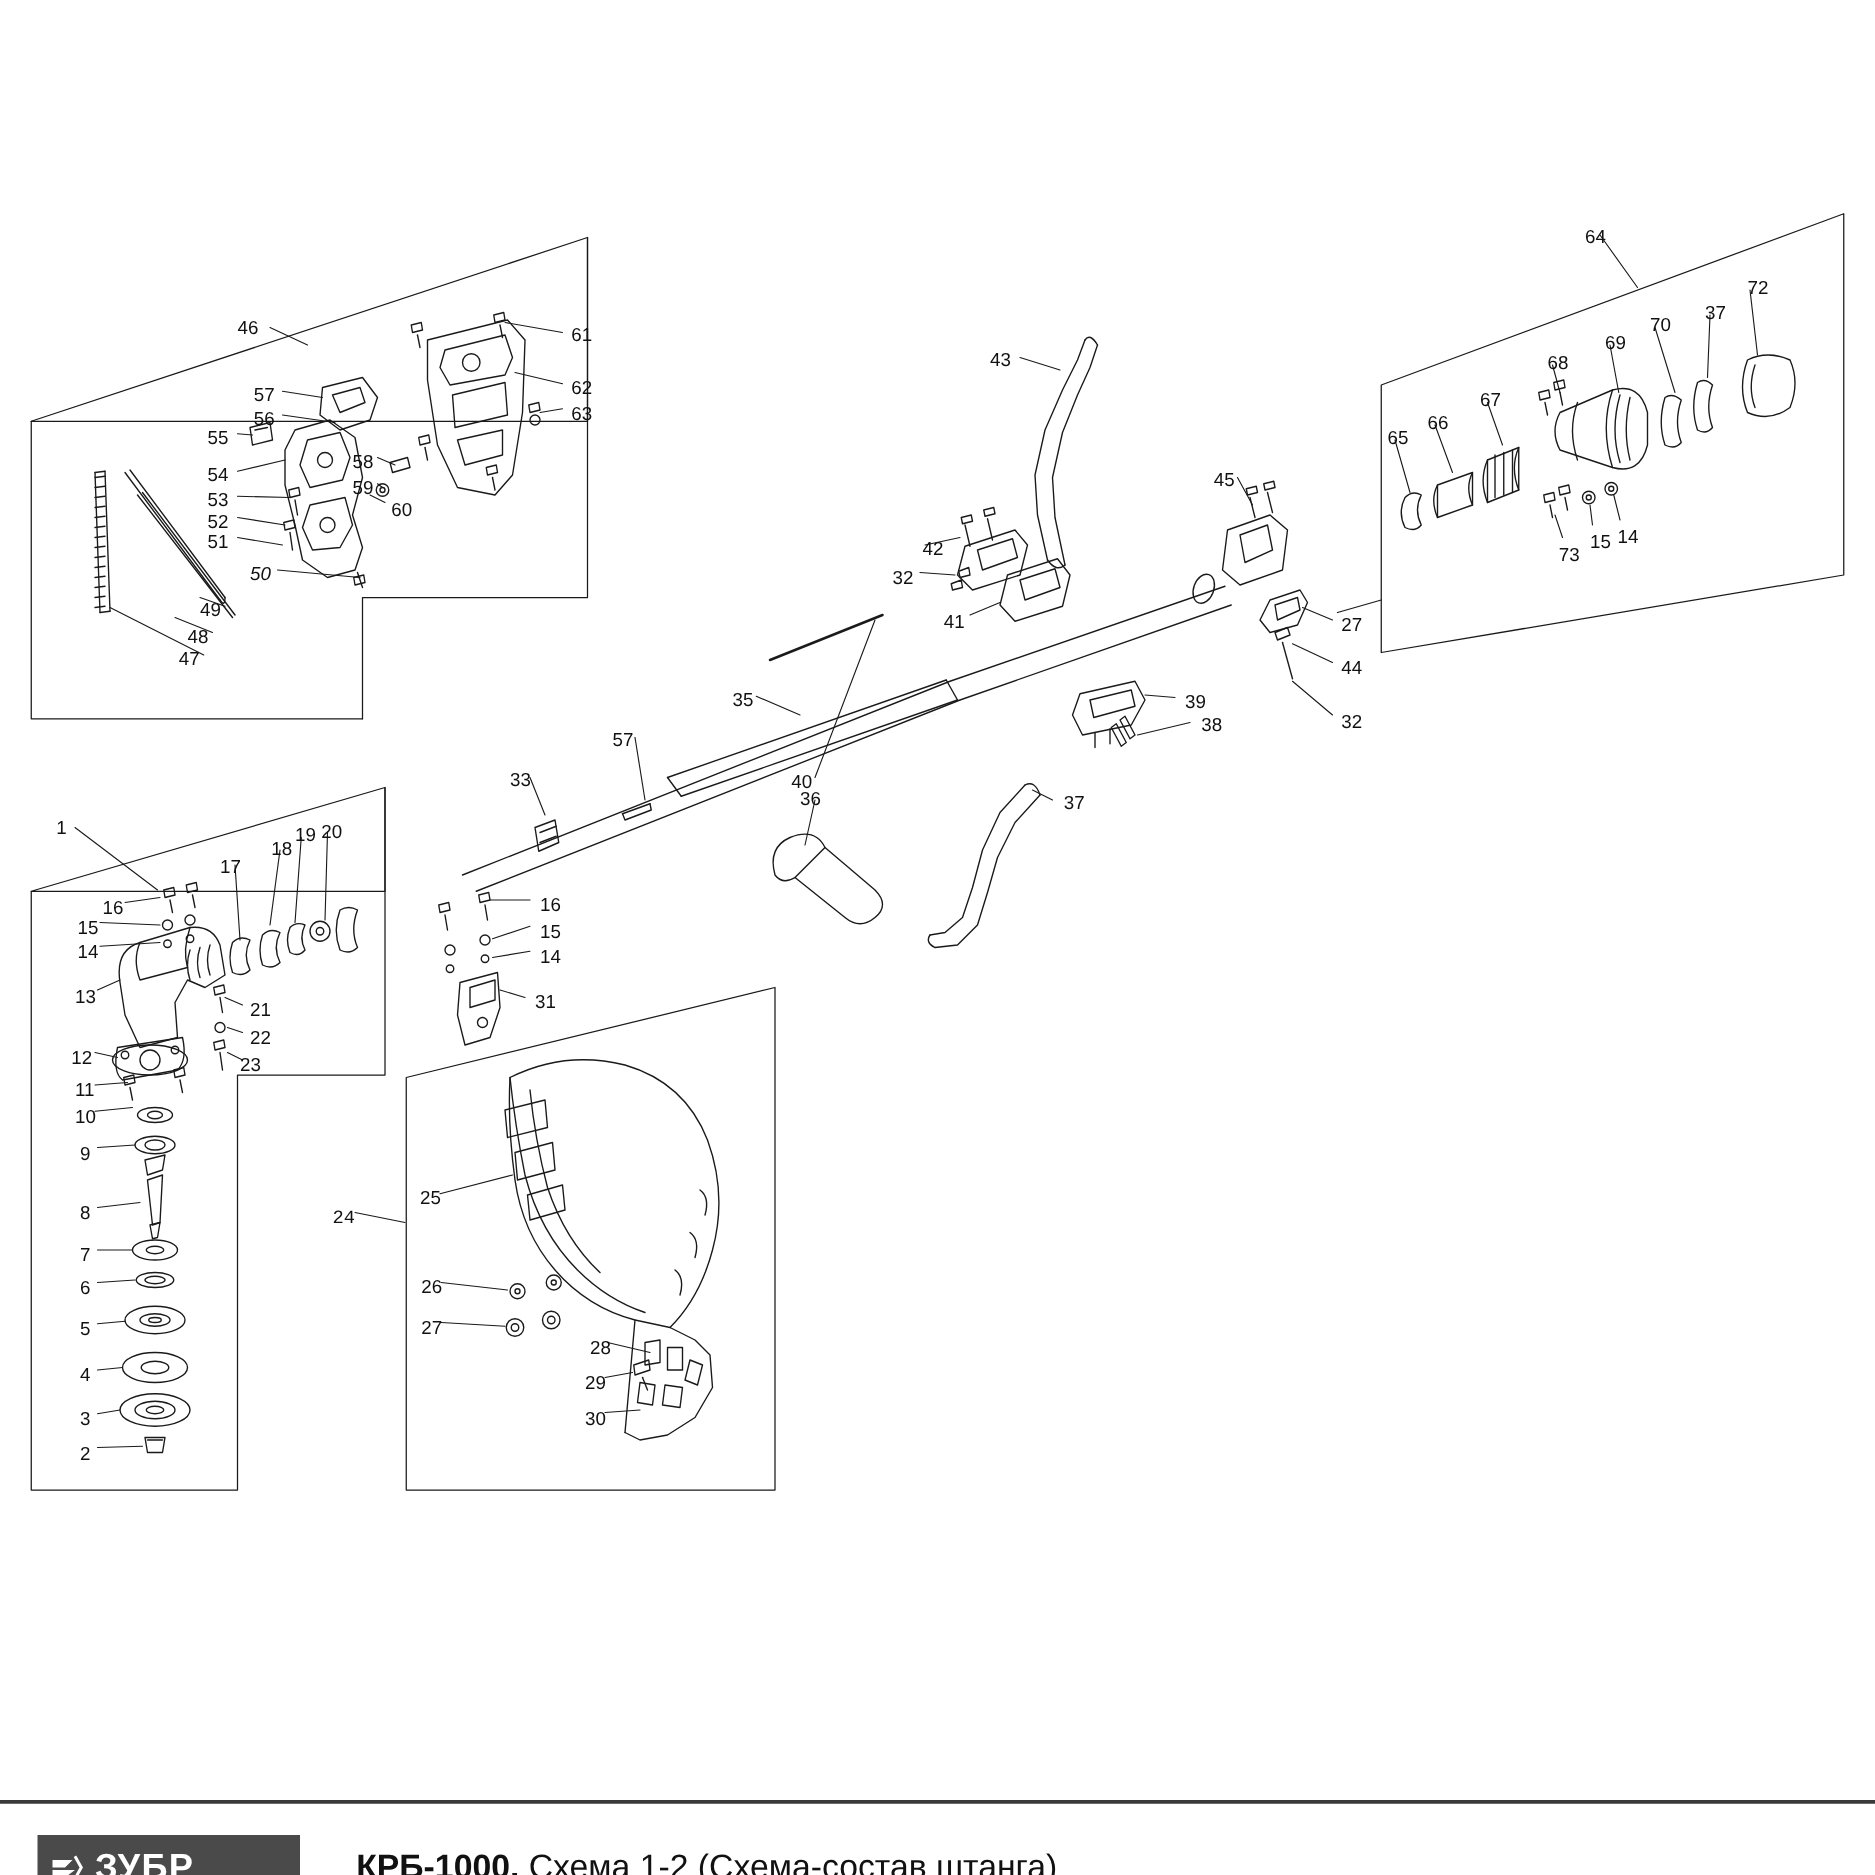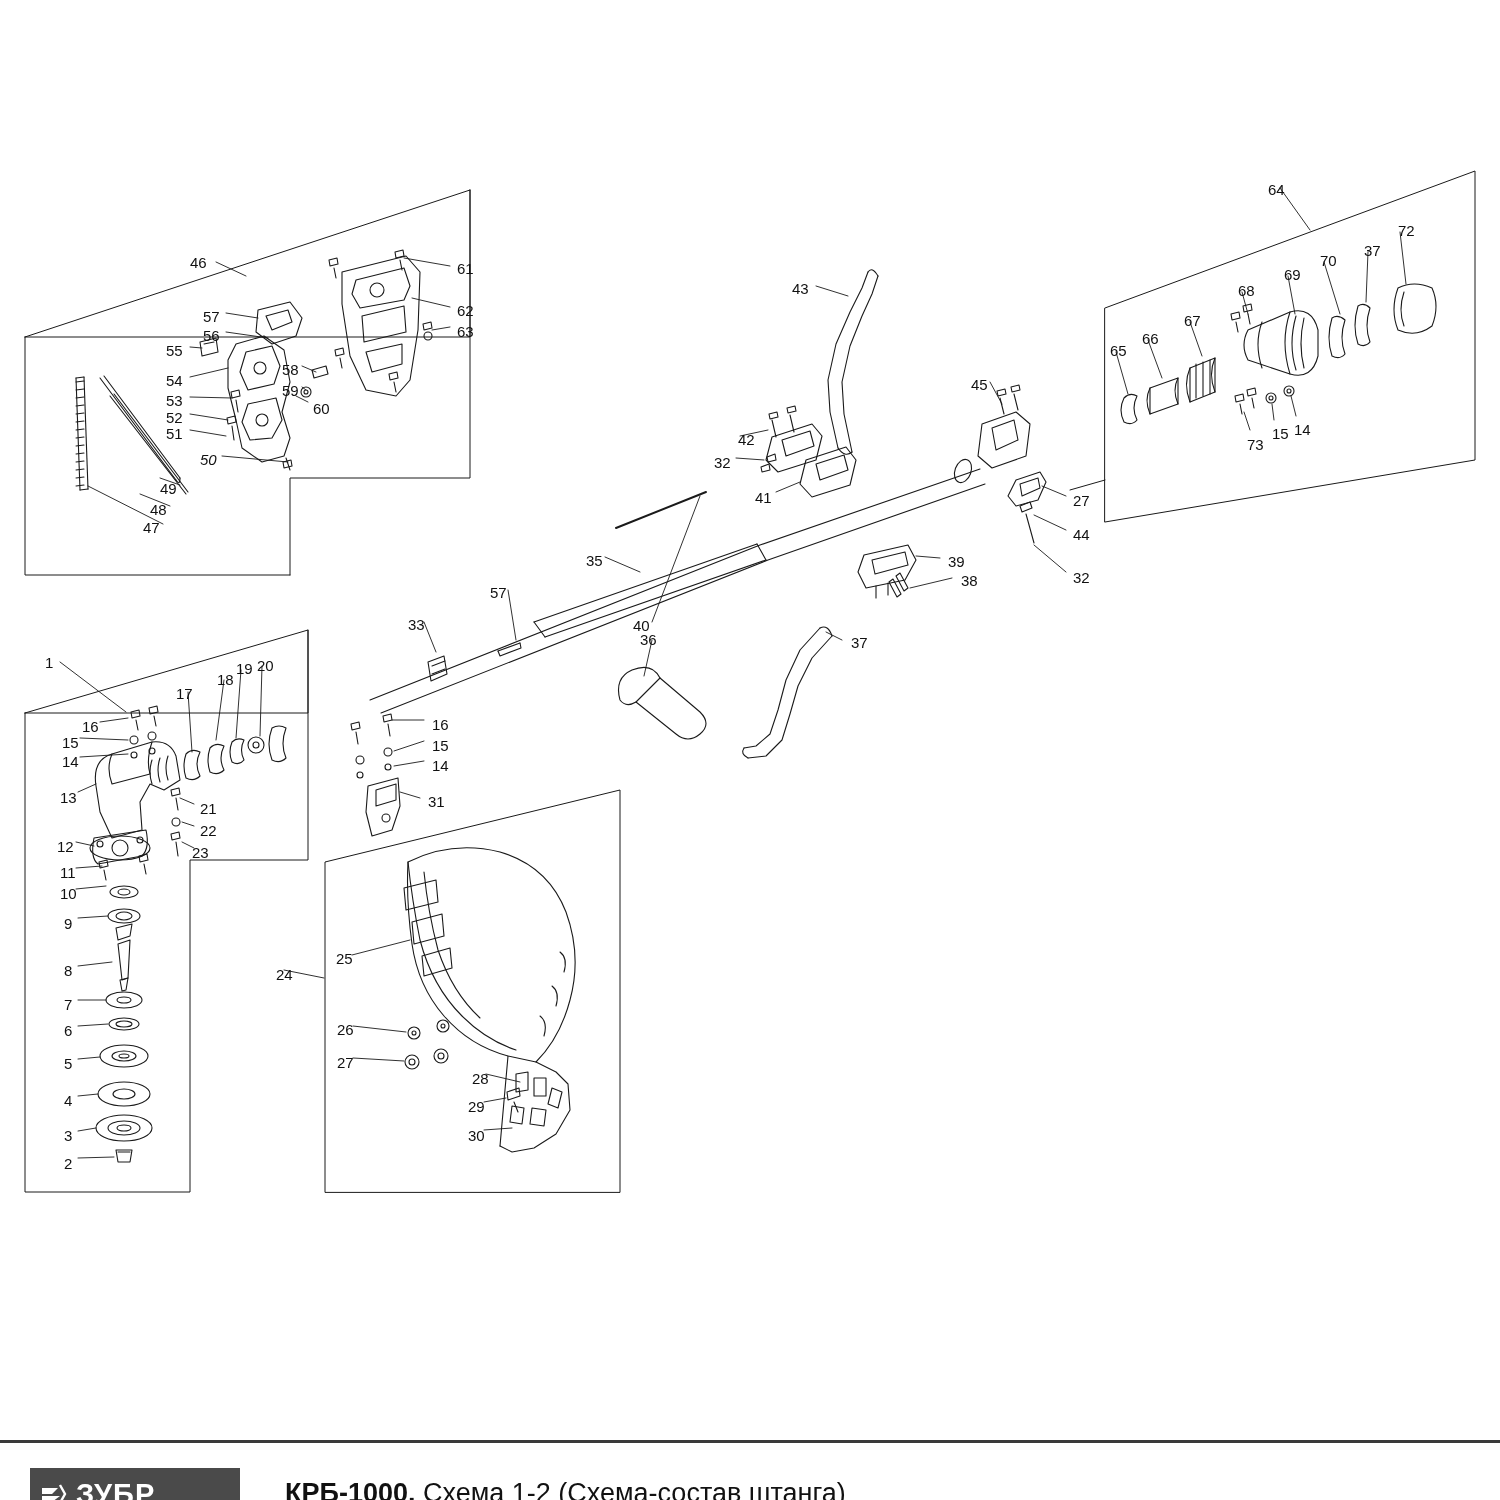--- a/index.html
+++ b/index.html
@@ -490,21 +490,21 @@
       <div class="callout" style="left: 60px; top: 886px;">10</div>
       <div class="callout" style="left: 64px; top: 916px;">9</div>
       <div class="callout" style="left: 64px; top: 963px;">8</div>
       <div class="callout" style="left: 64px; top: 997px;">7</div>
       <div class="callout" style="left: 64px; top: 1023px;">6</div>
       <div class="callout" style="left: 64px; top: 1056px;">5</div>
       <div class="callout" style="left: 64px; top: 1093px;">4</div>
       <div class="callout" style="left: 64px; top: 1128px;">3</div>
       <div class="callout" style="left: 64px; top: 1156px;">2</div>
       <div class="callout" style="left: 428px; top: 794px;">31</div>
-      <div class="callout" style="left: 276px; top: 967px;">24</div>
+      <div class="callout" style="left: 266px; top: 967px; font-family: Liberation Mono, monospace;">24</div>
       <div class="callout" style="left: 336px; top: 951px;">25</div>
       <div class="callout" style="left: 337px; top: 1022px;">26</div>
       <div class="callout" style="left: 337px; top: 1055px;">27</div>
       <div class="callout" style="left: 472px; top: 1071px;">28</div>
       <div class="callout" style="left: 468px; top: 1099px;">29</div>
       <div class="callout" style="left: 468px; top: 1128px;">30</div>
     </div>
 
   <div id="footer">
     <div id="footer-rule"></div>

